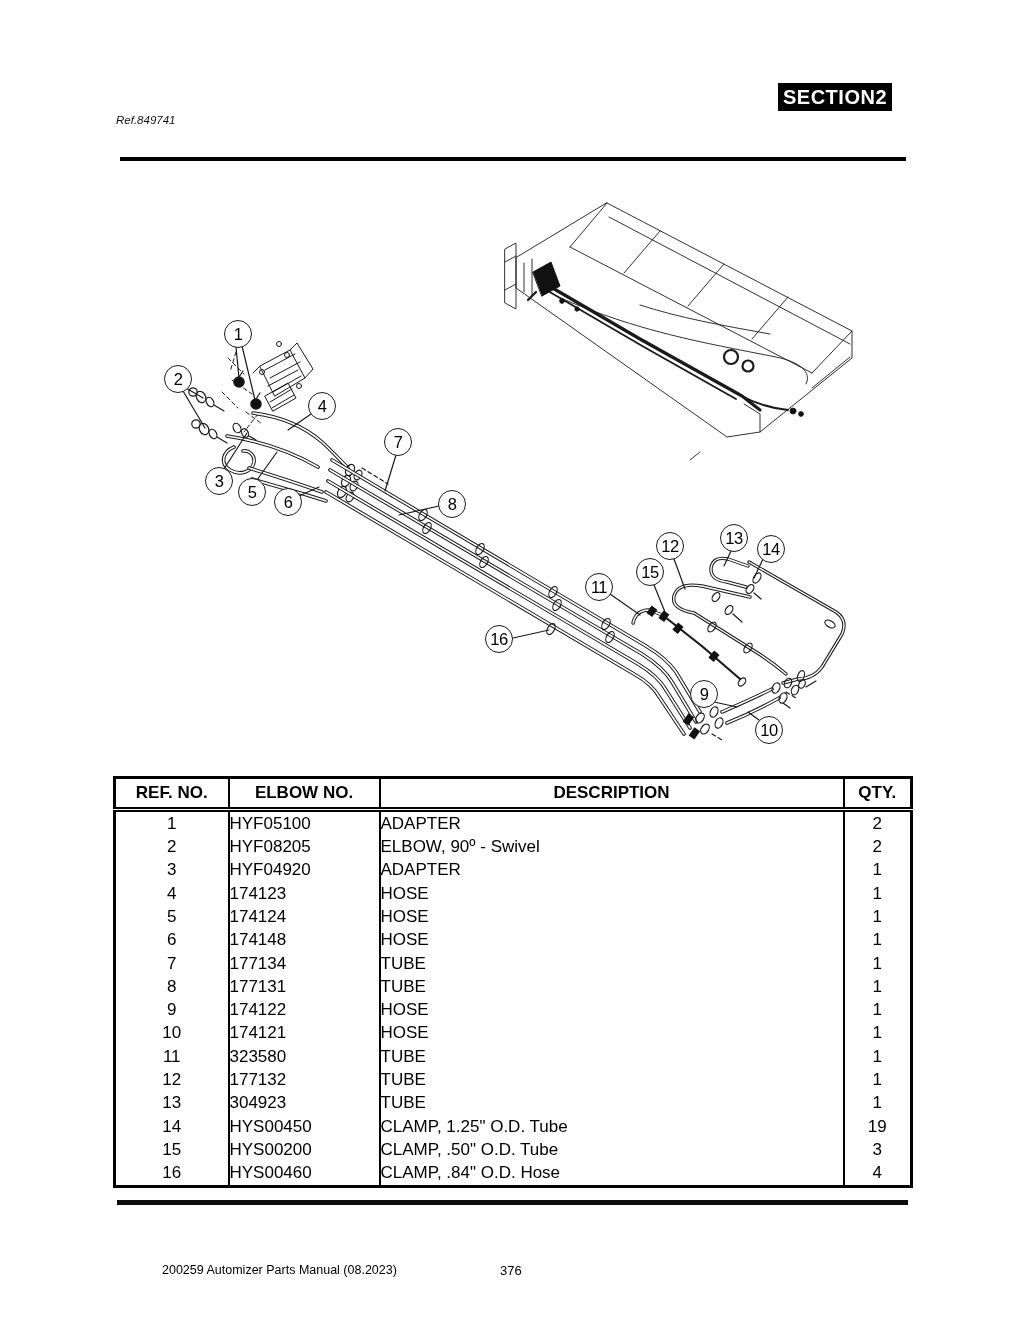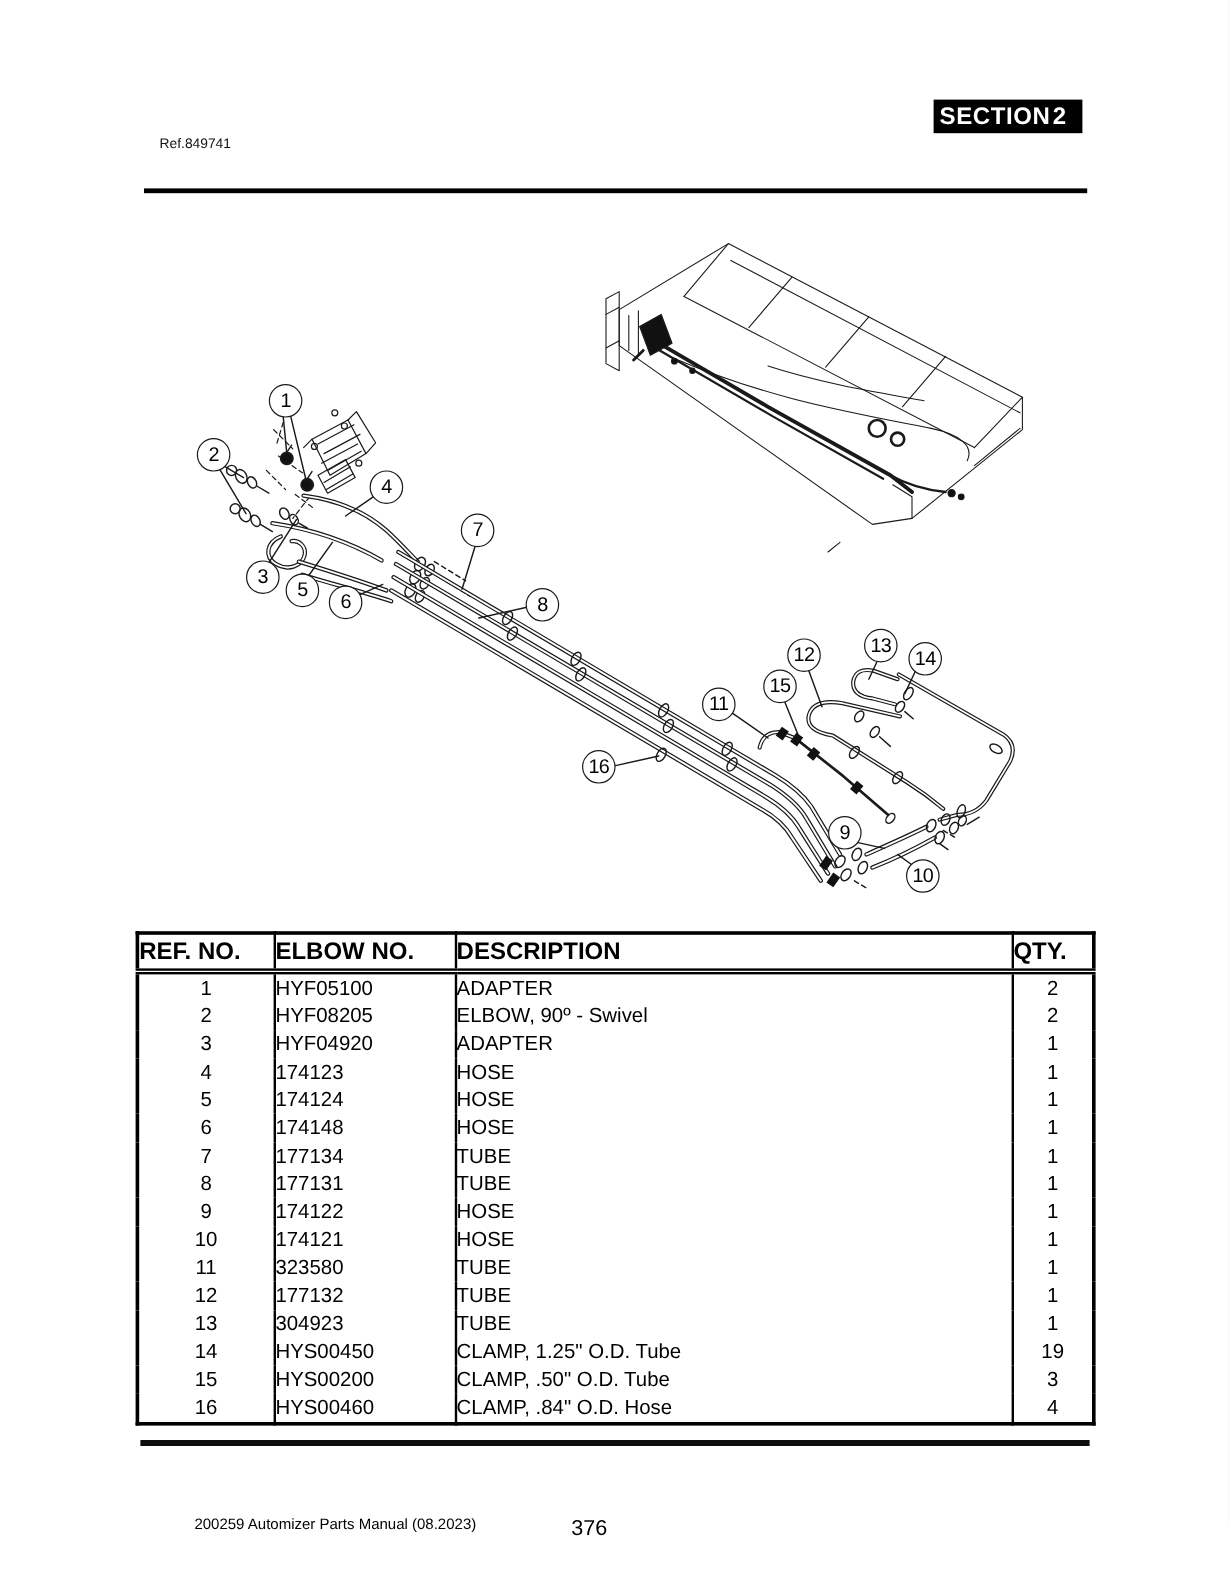--- a/index.html
+++ b/index.html
@@ -4,60 +4,60 @@
 <style>
   html,body{margin:0;padding:0;background:#e8e8e8;}
   .page{
     position:relative;width:1024px;height:1326px;margin:0 auto;
     background:#ffffff;color:#000;
     font-family:"Liberation Sans","DejaVu Sans",sans-serif;
     overflow:hidden;
   }
   
   .section-badge{
-    position:absolute;left:778px;top:83px;width:124px;height:28px;
+    position:absolute;left:778px;top:83px;width:114px;height:28px;
     background:#000;color:#fff;box-sizing:border-box;
     display:flex;align-items:center;justify-content:space-between;
     padding:0 13px 0 5px;font-weight:bold;font-size:20px;letter-spacing:0.5px;
   }
-  .ref-note{position:absolute;left:133px;top:114px;font-size:11.5px;color:#111;}
+  .ref-note{position:absolute;left:116px;top:114px;font-style:italic;font-size:11.5px;color:#111;}
   .title{position:absolute;left:310px;top:108px;display:flex;align-items:baseline;gap:8px;white-space:nowrap;}
   .title-main{font-size:31px;font-weight:bold;letter-spacing:-0.5px;}
   .title-sub{font-size:16.5px;font-weight:bold;}
   .top-rule{position:absolute;left:120px;top:157px;width:786px;height:4px;background:#000;}
   
   .diagram-svg{position:absolute;left:0;top:0;width:1024px;height:1326px;pointer-events:none;}
   .callout{
     position:absolute;width:28px;height:28px;box-sizing:border-box;
     border:1.8px solid #1a1a1a;border-radius:50%;background:#fff;
     display:flex;align-items:center;justify-content:center;
     font-size:16.5px;letter-spacing:-0.5px;z-index:3;
   }
   
   table.parts{
     position:absolute;left:113px;top:776px;width:797px;
     border-collapse:collapse;table-layout:fixed;
     font-size:17px;z-index:2;background:#fff;
   }
   table.parts{border:3px solid #000;}
   table.parts th{
-    font-size:20px;font-weight:bold;text-align:left;
+    font-size:17px;font-weight:bold;text-align:center;
     height:28px;border-bottom:5px double #000;padding:0;
   }
   table.parts th,table.parts td{border-left:2px solid #000;}
   table.parts th:first-child,table.parts td:first-child{border-left:none;}
   table.parts td{height:23.3px;padding:0;line-height:1.05;}
   td.c-ref{text-align:center;}
   td.c-part{padding-left:9px;}
   td.c-desc{padding-left:12px;}
   td.c-qty{text-align:center;}
   
   .bottom-rule{position:absolute;left:117px;top:1200px;width:791px;height:5px;background:#0d0d0d;}
   .footer-left{position:absolute;left:122px;top:1263px;font-size:12.5px;margin-left:40px;}
-  .footer-page{position:absolute;left:476px;top:1263px;font-size:18px;}
+  .footer-page{position:absolute;left:500px;top:1263px;font-size:13px;}
 </style>
 </head>
 <body>
 
 <div class="page">
 
   <div class="section-badge">
     <span>SECTION</span>
     <span>2</span>
   </div>

